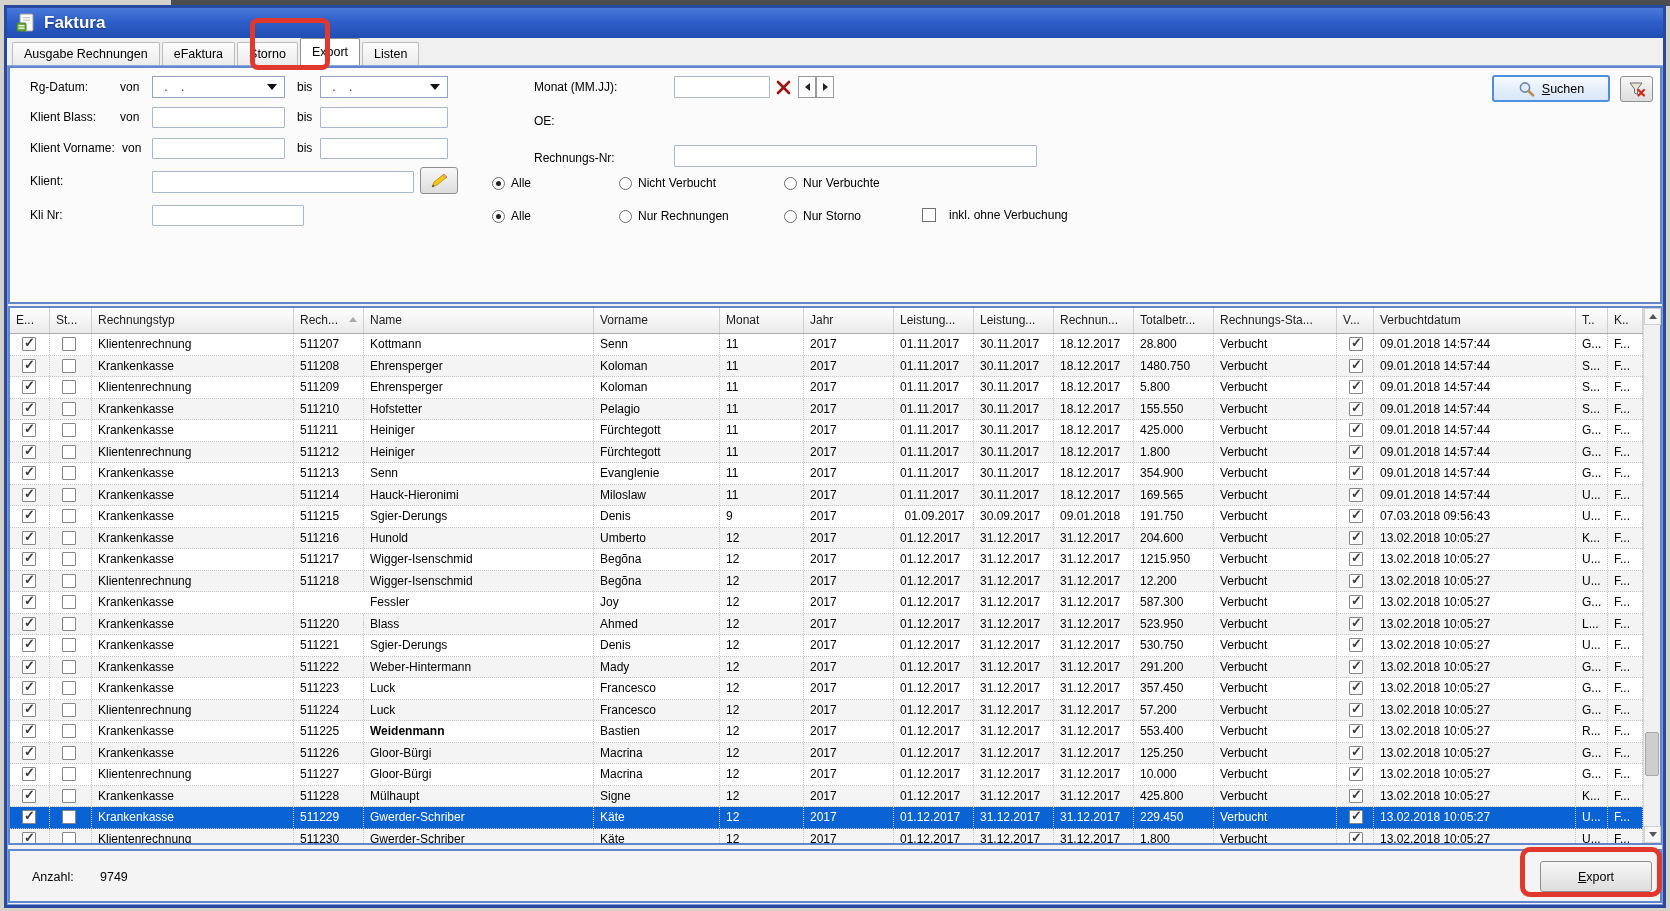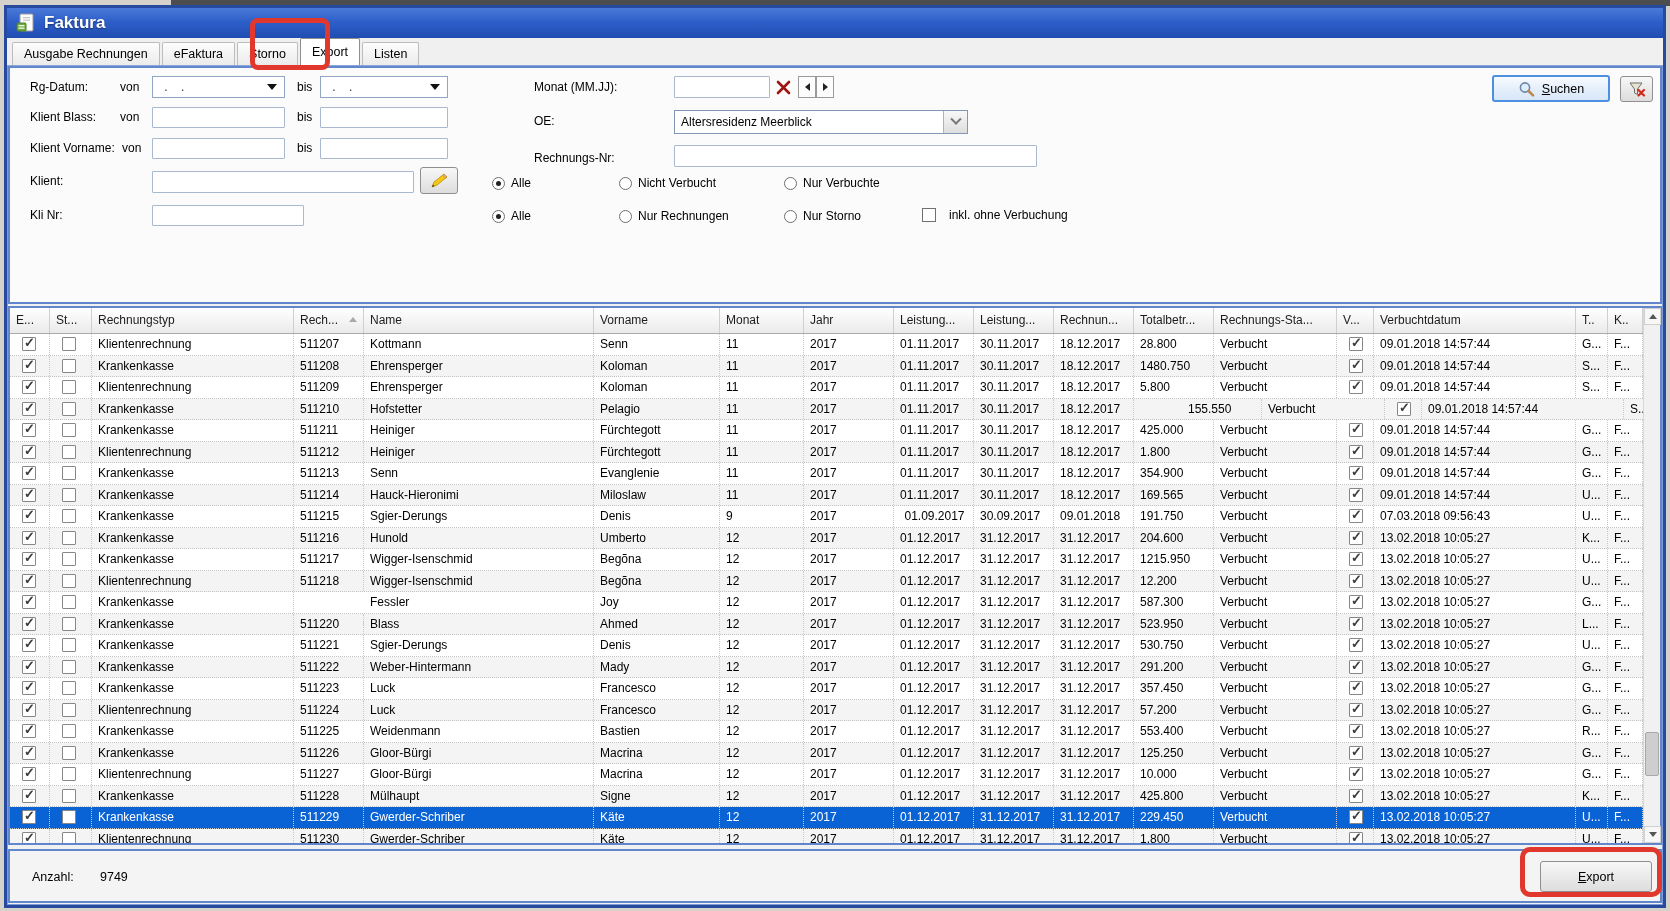--- a/index.html
+++ b/index.html
@@ -225,26 +225,20 @@
     </span>
   </div>
   <div class="spin-btn" style="left:788px; top:8px;">
       <span class="tri-left"></span>
     </div>
   <div class="spin-btn" style="left:806px; top:8px;">
       <span class="tri-right"></span>
     </div>
 
   <span class="flabel" style="left:524px; top:46px;">OE:</span>
-  <div class="dropdown" style="left:664px; top:42px; width:294px;">
-    <span class="val">Altersresidenz Meerblick</span>
-    <span class="ddbtn">
-        <span class="chev"></span>
-      </span>
-  </div>
 
   <span class="flabel" style="left:524px; top:83px;">Rechnungs-Nr:</span>
   <input class="tbox" style="left: 664px; top: 77px; width: 363px; height: 22px;" value="">
 
   <div class="radio-row" id="radio-verbucht" style="top:107px;">
       <span class="radio-opt">
         <span class="radio-circle sel"></span>
         <span class="radio-label">Alle</span>
       </span>
       <span class="radio-opt">
@@ -414,21 +408,21 @@
           <div class="gcell" style="width: 42px;"><span class="cb"></span></div>
           <div class="gcell" style="width: 202px;">Krankenkasse</div>
           <div class="gcell" style="width: 70px;">511210</div>
           <div class="gcell" style="width: 230px;">Hofstetter</div>
           <div class="gcell" style="width: 126px;">Pelagio</div>
           <div class="gcell" style="width: 84px;">11</div>
           <div class="gcell" style="width: 90px;">2017</div>
           <div class="gcell" style="width: 80px;">01.11.2017</div>
           <div class="gcell" style="width: 80px;">30.11.2017</div>
           <div class="gcell" style="width: 80px;">18.12.2017</div>
-          <div class="gcell" style="width: 80px; margin-left: 48px;">155.550</div>
+          <div class="gcell" style="width: 80px;">155.550</div>
           <div class="gcell" style="width: 123px;">Verbucht</div>
           <div class="gcell" style="width: 37px;"><span class="cb checked"></span></div>
           <div class="gcell" style="width: 202px;">09.01.2018 14:57:44</div>
           <div class="gcell" style="width: 32px;">S...</div>
           <div class="gcell" style="width: 35px;">F...</div>
         </div>
         <div class="grow">
           <div class="gcell" style="width: 40px;"><span class="cb checked"></span></div>
           <div class="gcell" style="width: 42px;"><span class="cb"></span></div>
           <div class="gcell" style="width: 202px;">Krankenkasse</div>
@@ -692,21 +686,21 @@
           <div class="gcell" style="width: 37px;"><span class="cb checked"></span></div>
           <div class="gcell" style="width: 202px;">13.02.2018 10:05:27</div>
           <div class="gcell" style="width: 32px;">G...</div>
           <div class="gcell" style="width: 35px;">F...</div>
         </div>
         <div class="grow">
           <div class="gcell" style="width: 40px;"><span class="cb checked"></span></div>
           <div class="gcell" style="width: 42px;"><span class="cb"></span></div>
           <div class="gcell" style="width: 202px;">Krankenkasse</div>
           <div class="gcell" style="width: 70px;">511225</div>
-          <div class="gcell" style="width: 230px;">Weidenmann</div>
+          <div class="gcell" style="width: 230px; font-weight: bold;">Weidenmann</div>
           <div class="gcell" style="width: 126px;">Bastien</div>
           <div class="gcell" style="width: 84px;">12</div>
           <div class="gcell" style="width: 90px;">2017</div>
           <div class="gcell" style="width: 80px;">01.12.2017</div>
           <div class="gcell" style="width: 80px;">31.12.2017</div>
           <div class="gcell" style="width: 80px;">31.12.2017</div>
           <div class="gcell" style="width: 80px;">553.400</div>
           <div class="gcell" style="width: 123px;">Verbucht</div>
           <div class="gcell" style="width: 37px;"><span class="cb checked"></span></div>
           <div class="gcell" style="width: 202px;">13.02.2018 10:05:27</div>

